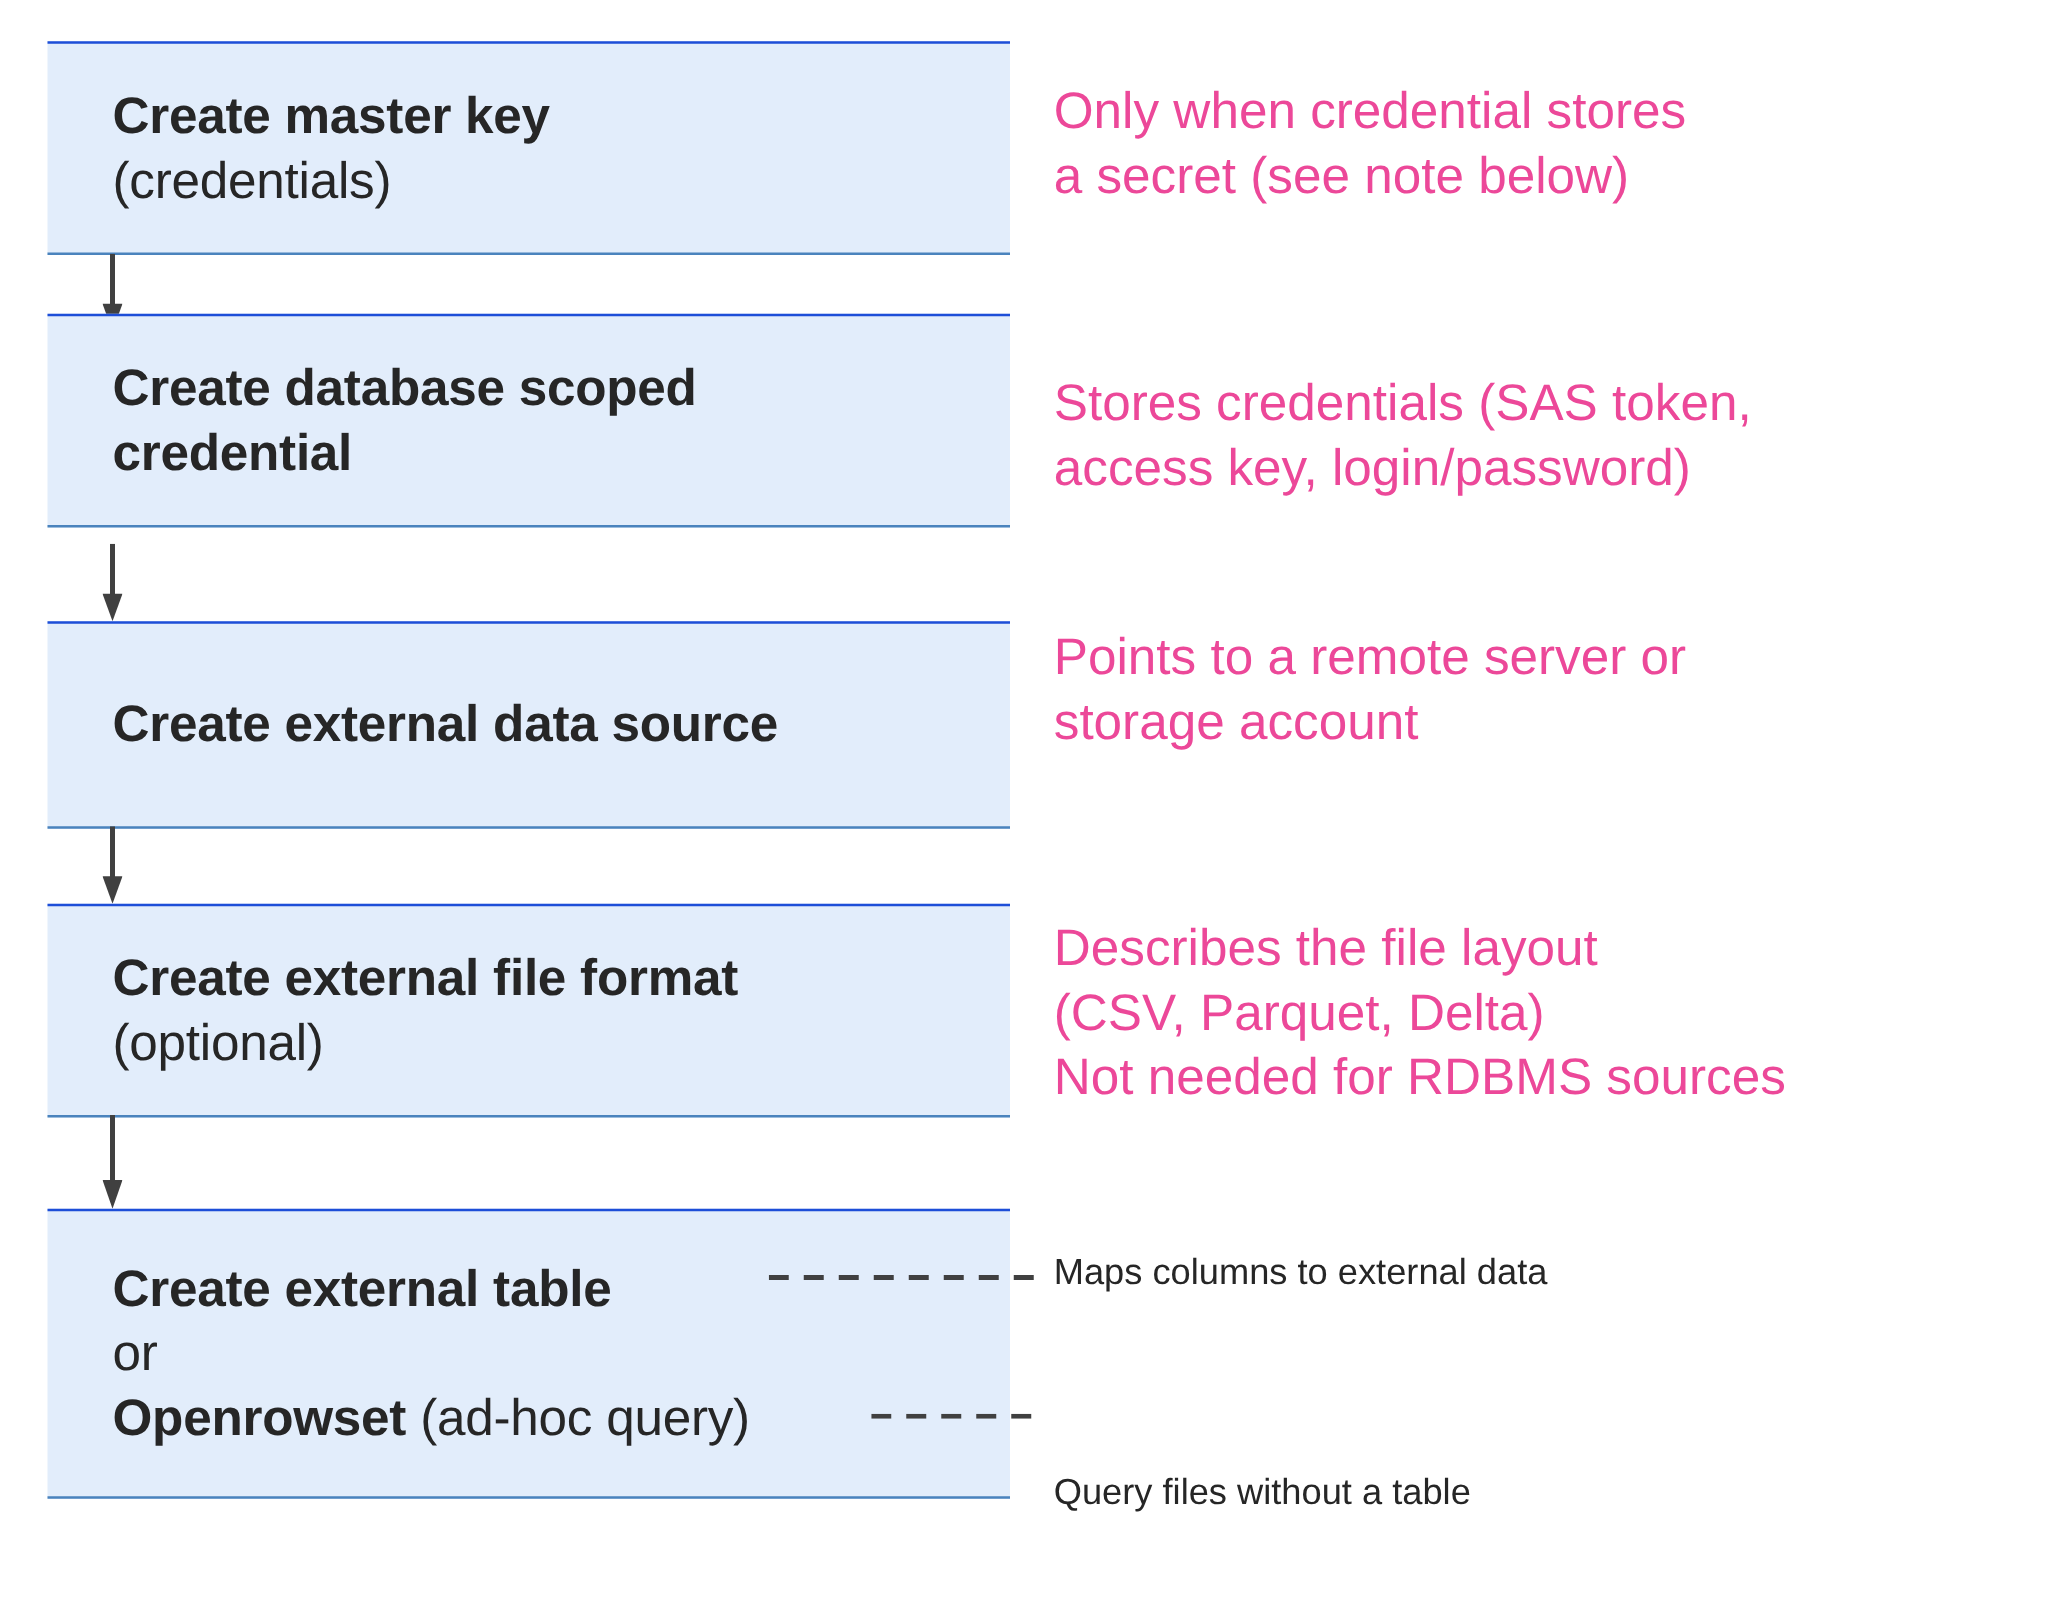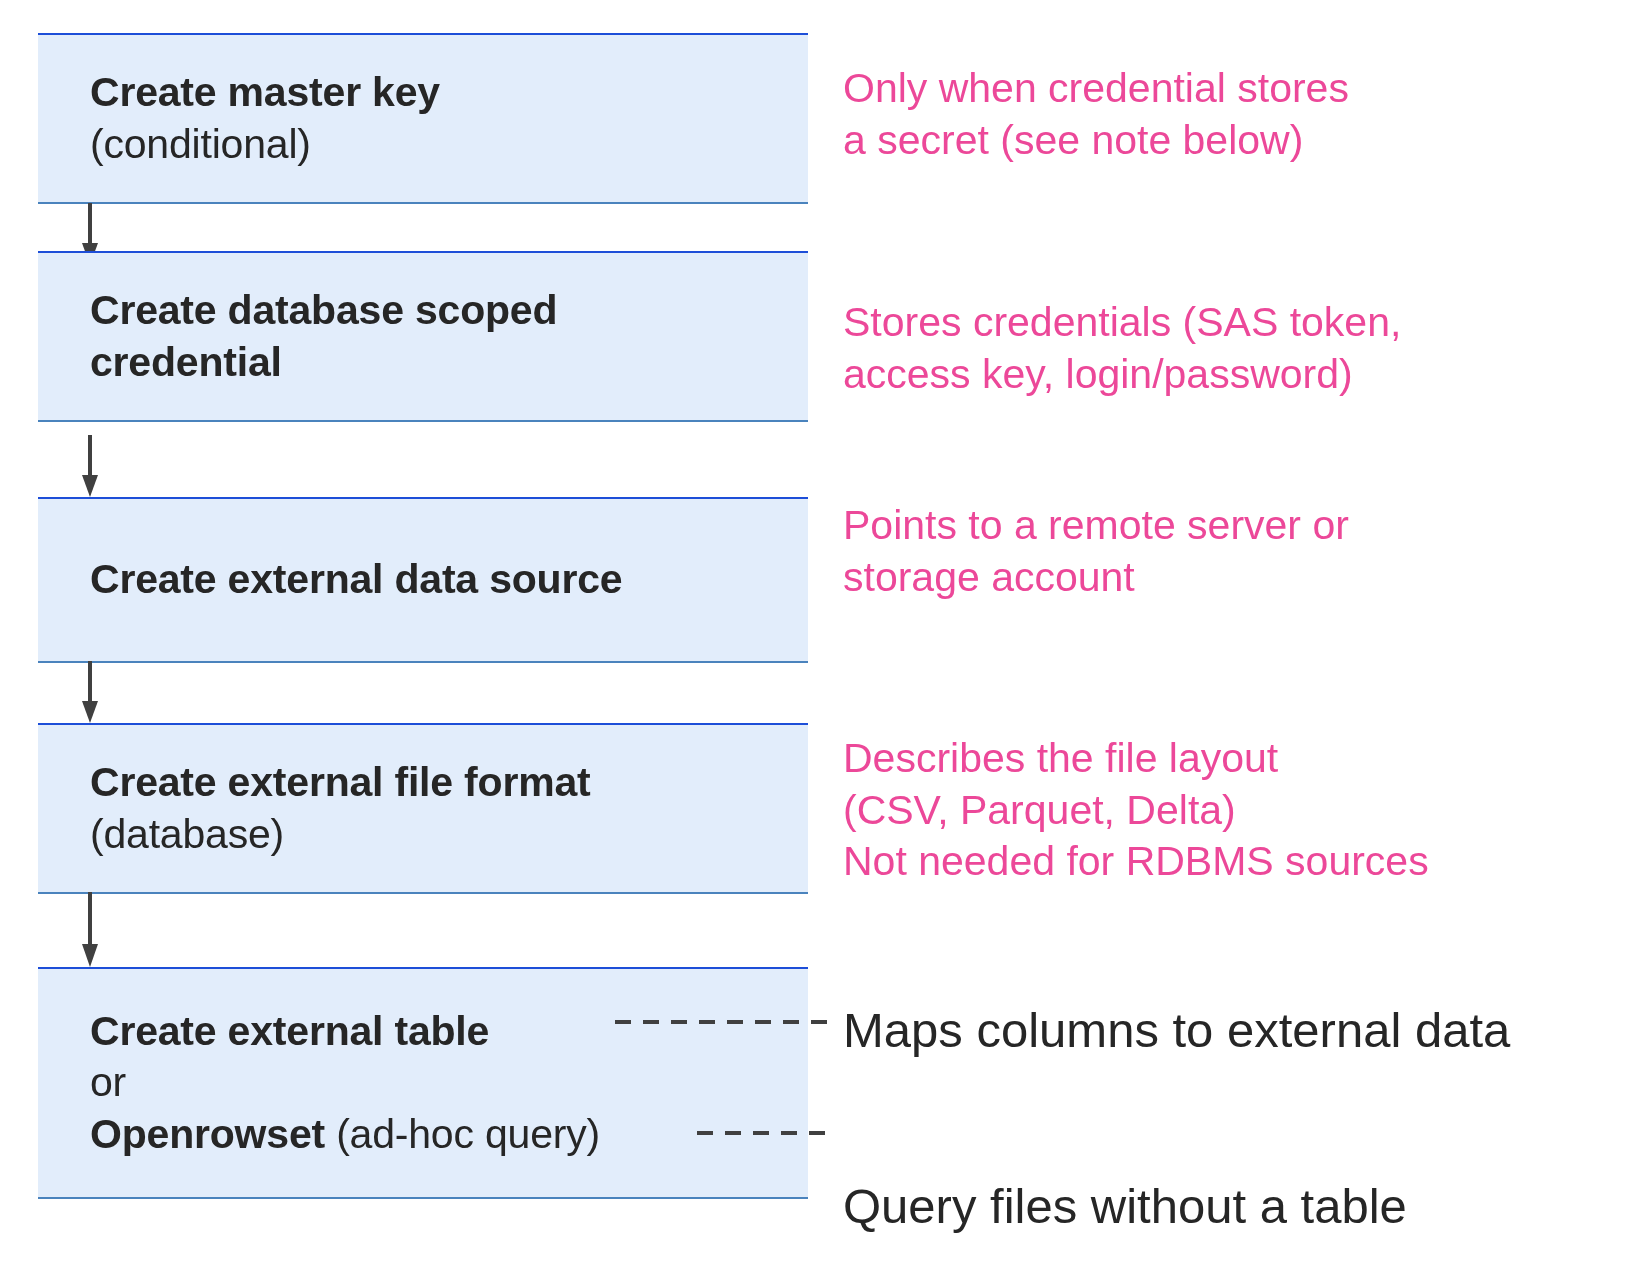--- a/index.html
+++ b/index.html
@@ -86,21 +86,21 @@
   }
   #note-master-key     { top: 63px;  }
   #note-scoped-cred    { top: 297px; }
   #note-data-source    { top: 500px; }
   #note-file-format    { top: 733px; }
 
   
   .note-single {
     position: absolute;
     left: 843px;
-    font-size: 49px;
+    font-size: 29px;
     line-height: 1.26;
     font-weight: normal;
     white-space: nowrap;
     color: #262626;
   }
   #note-external-table { top: 1000px; }
   #note-openrowset     { top: 1176px; }
 
   
   .leader {
@@ -112,21 +112,21 @@
   #leader-openrowset     { left: 697px; top: 1131px; width: 140px; }
 </style>
 </head>
 <body>
 
 <div id="stage">
 
   <div class="step" id="box-master-key">
     <div class="step-inner">
       <div class="step-line bold">Create master key</div>
-      <div class="step-line normal">(conditional)</div>
+      <div class="step-line normal">(credentials)</div>
     </div>
   </div>
 
   <div class="arrow" id="arrow-1">
     <svg width="16" height="64" viewBox="0 0 16 64" xmlns="http://www.w3.org/2000/svg">
       <line x1="8" y1="0" x2="8" y2="42" stroke="#404040" stroke-width="4"></line>
       <polygon points="0,40 16,40 8,62" fill="#404040"></polygon>
     </svg>
   </div>
 
@@ -168,21 +168,21 @@
   </div>
 
   <div class="note" id="note-data-source">
     <div class="note-line">Points to a remote server or</div>
     <div class="note-line">storage account</div>
   </div>
 
   <div class="step" id="box-file-format">
     <div class="step-inner">
       <div class="step-line bold">Create external file format</div>
-      <div class="step-line normal">(database)</div>
+      <div class="step-line normal">(optional)</div>
     </div>
   </div>
 
   <div class="arrow" id="arrow-4">
     <svg width="16" height="77" viewBox="0 0 16 77" xmlns="http://www.w3.org/2000/svg">
       <line x1="8" y1="0" x2="8" y2="54" stroke="#404040" stroke-width="4"></line>
       <polygon points="0,52 16,52 8,75" fill="#404040"></polygon>
     </svg>
   </div>
 

